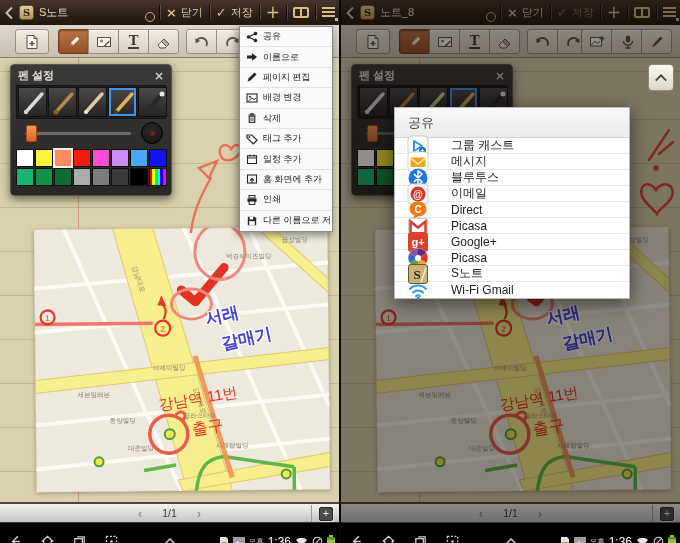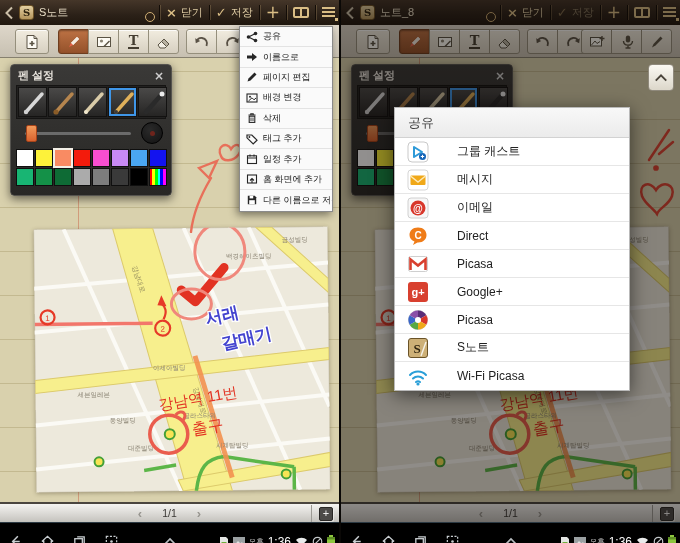--- a/index.html
+++ b/index.html
@@ -86,21 +86,21 @@
     border-bottom:1px solid #e3e3e3;font-size:9px;color:#141414;white-space:nowrap;overflow:hidden;}
   .menu-item:last-child{border-bottom:none;}
   .mi-icon{flex:0 0 12px;height:12px;}
 
   
   .overlay{position:absolute;left:0;right:0;top:0;bottom:21px;background:rgba(10,7,4,.45);z-index:15;}
   .share-dialog{position:absolute;left:53px;top:107px;width:236px;z-index:30;background:#fff;
     border:1px solid #b9b9b9;box-shadow:0 4px 18px rgba(0,0,0,.55);}
   .sd-header{height:30px;line-height:30px;padding:0 13px;font-size:13px;color:#3c3c3c;
     background:linear-gradient(#f8f8f8,#ebebeb);border-bottom:1px solid #d2d2d2;}
-  .sd-item{display:flex;align-items:center;gap:28px;height:28px;padding:0 12px;
+  .sd-item{display:flex;align-items:center;gap:22px;height:16px;padding:0 12px;
     border-bottom:1px solid #e6e6e6;font-size:12px;color:#222;}
   .sd-item:last-child{border-bottom:none;}
   .sd-icon{flex:0 0 22px;height:22px;}
   .collapse-btn{position:absolute;left:307px;top:64px;width:26px;height:27px;z-index:16;
     background:linear-gradient(#fbf9f3,#dcd7ca);border:1px solid #8f897c;border-radius:4px;
     display:flex;align-items:center;justify-content:center;}
 
   
   .strip{position:absolute;top:502px;left:0;right:0;height:20px;z-index:12;
     background:linear-gradient(#f5f4f1,#c4c2bd);border-top:2px solid #4a453e;}
@@ -394,20 +394,28 @@
       </div>
       <div class="menu-item">
         <svg class="mi-icon" viewBox="0 0 12 12">
             <rect x="1.5" y="2" width="9" height="8" fill="none" stroke="#262626" stroke-width="1.1"></rect>
             <path d="M6,10 V5.5 M4,7.5 L6,5.5 L8,7.5" fill="none" stroke="#262626" stroke-width="1.1"></path>
           </svg>
         <span>홈 화면에 추가</span>
       </div>
       <div class="menu-item">
         <svg class="mi-icon" viewBox="0 0 12 12">
+            <rect x="3" y="1.5" width="6" height="2.5" fill="none" stroke="#262626"></rect>
+            <rect x="1.5" y="4.5" width="9" height="3.5" fill="#262626"></rect>
+            <rect x="3.2" y="7" width="5.6" height="3.4" fill="#fff" stroke="#262626"></rect>
+          </svg>
+        <span>인쇄</span>
+      </div>
+      <div class="menu-item">
+        <svg class="mi-icon" viewBox="0 0 12 12">
             <path d="M1.8,1.8 H8.8 L10.2,3.2 V10.2 H1.8 Z" fill="#262626"></path>
             <rect x="3.6" y="1.8" width="3.6" height="2.6" fill="#fff"></rect>
             <rect x="3.2" y="6.2" width="5.6" height="4" fill="#fff"></rect>
           </svg>
         <span>다른 이름으로 저장</span>
       </div>
     </div>
 
     <div class="strip">
       <div class="strip-center">
@@ -724,20 +732,27 @@
       <div class="sd-item">
         <svg class="sd-icon" viewBox="0 0 22 22">
             <rect x="1" y="1" width="20" height="20" rx="3" fill="#fff" stroke="#d5d5d5"></rect>
             <rect x="3.5" y="6.5" width="15" height="9.5" rx="1" fill="#f0a818"></rect>
             <path d="M3.5,7 L11,13 L18.5,7" stroke="#fde9b8" stroke-width="1.4" fill="none"></path>
           </svg>
         <span>메시지</span>
       </div>
       <div class="sd-item">
         <svg class="sd-icon" viewBox="0 0 22 22">
+            <circle cx="11" cy="11" r="9.5" fill="#2277dd"></circle>
+            <path d="M7,7 L15,15 L11,18.5 V3.5 L15,7 L7,15" fill="none" stroke="#fff" stroke-width="1.5" stroke-linejoin="round"></path>
+          </svg>
+        <span>블루투스</span>
+      </div>
+      <div class="sd-item">
+        <svg class="sd-icon" viewBox="0 0 22 22">
             <rect x="1" y="1" width="20" height="20" rx="3" fill="#f7f7f7" stroke="#d0d0d0"></rect>
             <circle cx="11" cy="11" r="7.5" fill="#d8362a"></circle>
             <text x="11" y="14.5" text-anchor="middle" font-size="10" font-weight="bold" fill="#fff">@</text>
           </svg>
         <span>이메일</span>
       </div>
       <div class="sd-item">
         <svg class="sd-icon" viewBox="0 0 22 22">
             <path d="M11,2.5 C5.5,2.5 2.5,6 2.5,10 C2.5,13 4.5,15.5 7.5,16.5 L6,20 L10.5,17.5 C16,17.8 19.5,14.5 19.5,10 C19.5,6 16.5,2.5 11,2.5 Z" fill="#ef7c18"></path>
             <text x="11" y="13.5" text-anchor="middle" font-size="10" font-weight="bold" fill="#fff">C</text>
@@ -781,21 +796,21 @@
       </div>
       <div class="sd-item">
         <svg class="sd-icon" viewBox="0 0 22 22">
             <g stroke="#2a9fd8" fill="none" stroke-width="2" stroke-linecap="round">
               <path d="M3,10 A11,11 0 0 1 19,10"></path>
               <path d="M6,13.5 A7,7 0 0 1 16,13.5"></path>
               <path d="M9,17 A3.2,3.2 0 0 1 13,17"></path>
             </g>
             <circle cx="11" cy="19" r="1.6" fill="#2a9fd8"></circle>
           </svg>
-        <span>Wi-Fi Picasa</span>
+        <span>Wi-Fi Gmail</span>
       </div>
     </div>
 
     <div class="strip">
       <div class="strip-center">
         <span class="strip-arrow">‹</span>
         <span class="strip-page">1/1</span>
         <span class="strip-arrow">›</span>
       </div>
       <div class="strip-sep"></div>

